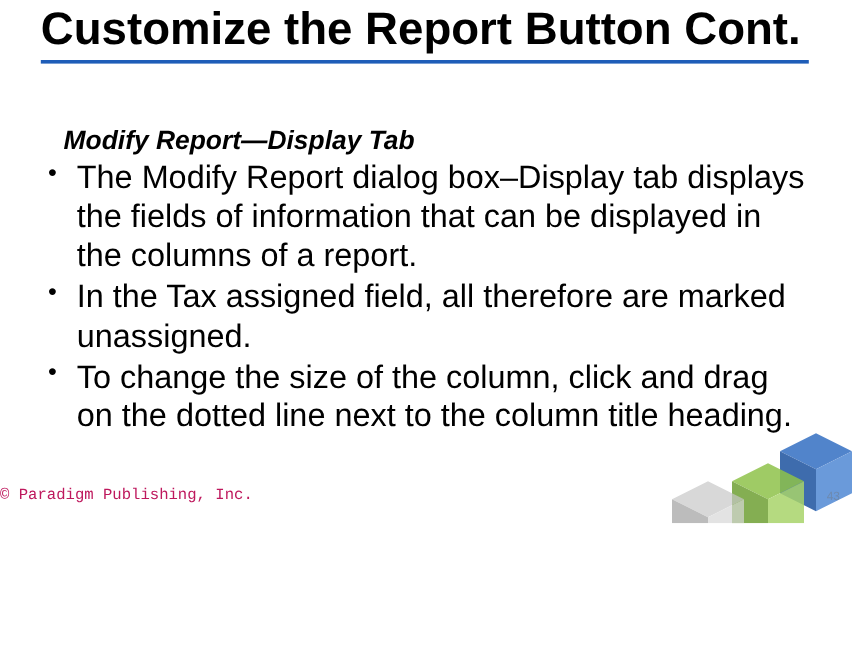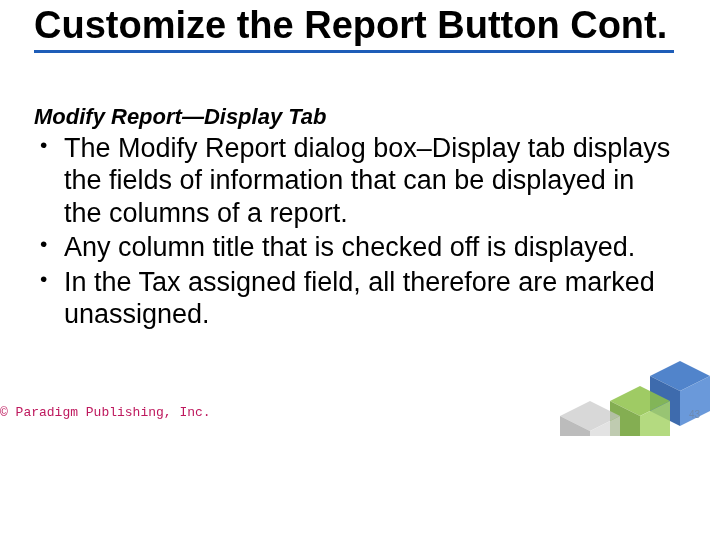--- a/index.html
+++ b/index.html
@@ -39,20 +39,21 @@
     top: 104px;
     width: 640px;
   }
   .subhead {
     font-family: Arial, Helvetica, sans-serif;
     font-size: 22px;
     font-weight: bold;
     font-style: italic;
     color: #000;
     margin-bottom: 2px;
+    margin-left: 19px;
   }
   ul.bullets {
     list-style: none;
     padding-left: 0;
   }
   ul.bullets li {
     position: relative;
     padding-left: 30px;
     font-size: 27px;
     line-height: 1.2;
@@ -89,22 +90,22 @@
 <body>
 
 <div class="slide">
 
   <div class="title">Customize the Report Button Cont.</div>
 
   <div class="body">
     <div class="subhead">Modify Report—Display Tab</div>
     <ul class="bullets">
       <li>The Modify Report dialog box–Display tab displays the fields of information that can be displayed in the columns of a report.</li>
-      <li>Any column title that is checked off is displayed.</li>
       <li>In the Tax assigned field, all therefore are marked unassigned.</li>
+      <li>To change the size of the column, click and drag on the dotted line next to the column title heading.</li>
     </ul>
   </div>
 
   <div class="deco">
     <svg viewBox="0 0 220 120" xmlns="http://www.w3.org/2000/svg">
 
       <g opacity="0.9">
         <polygon points="150,60 180,45 210,60 180,75" fill="#3f77c6"></polygon>
         <polygon points="150,60 180,75 180,110 150,95" fill="#2a5ca5"></polygon>
         <polygon points="210,60 180,75 180,110 210,95" fill="#5a8fd6"></polygon>

